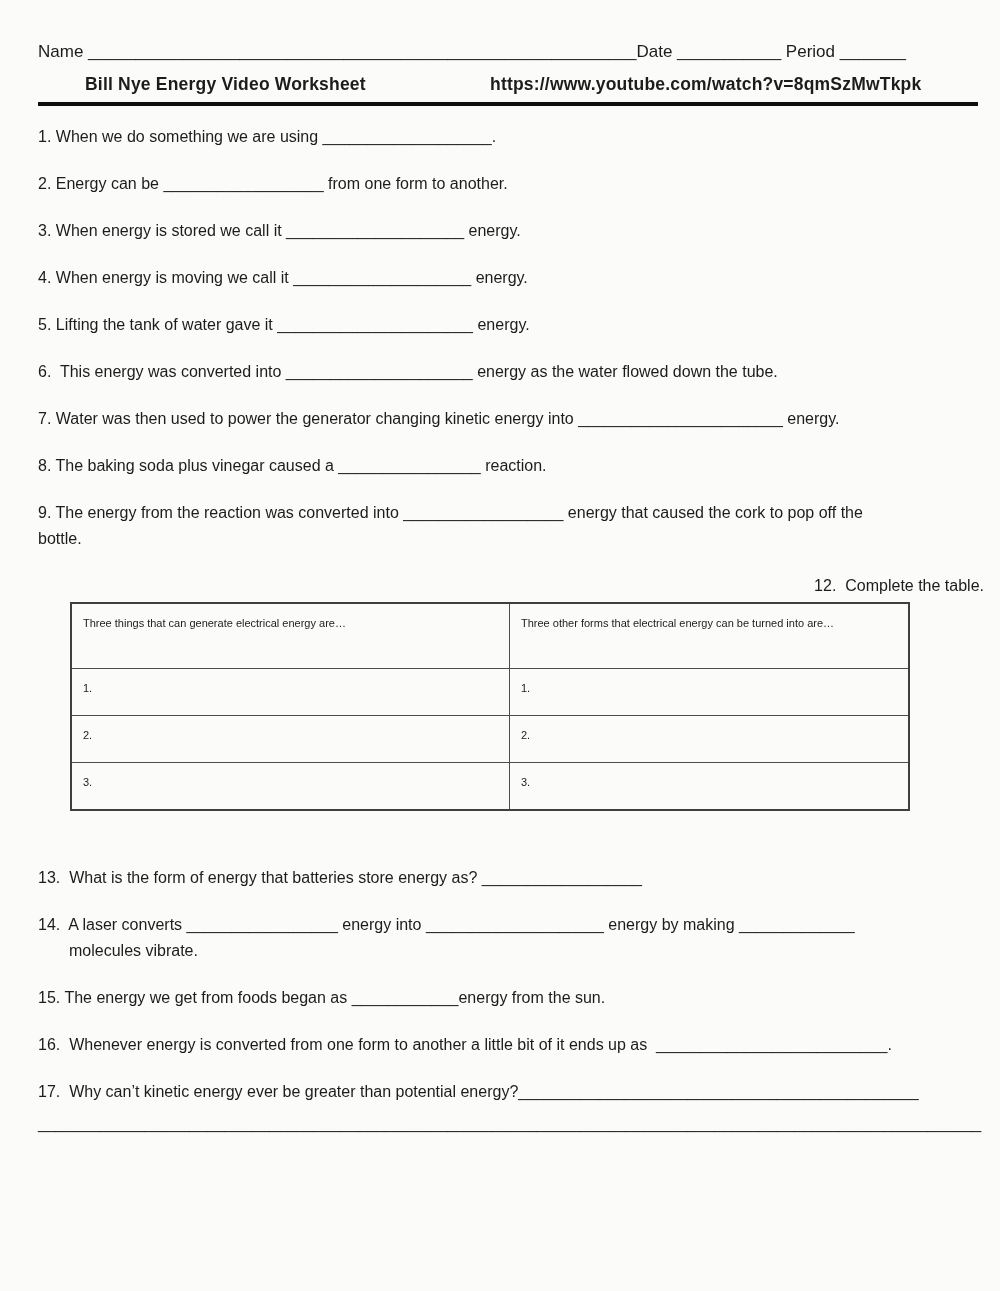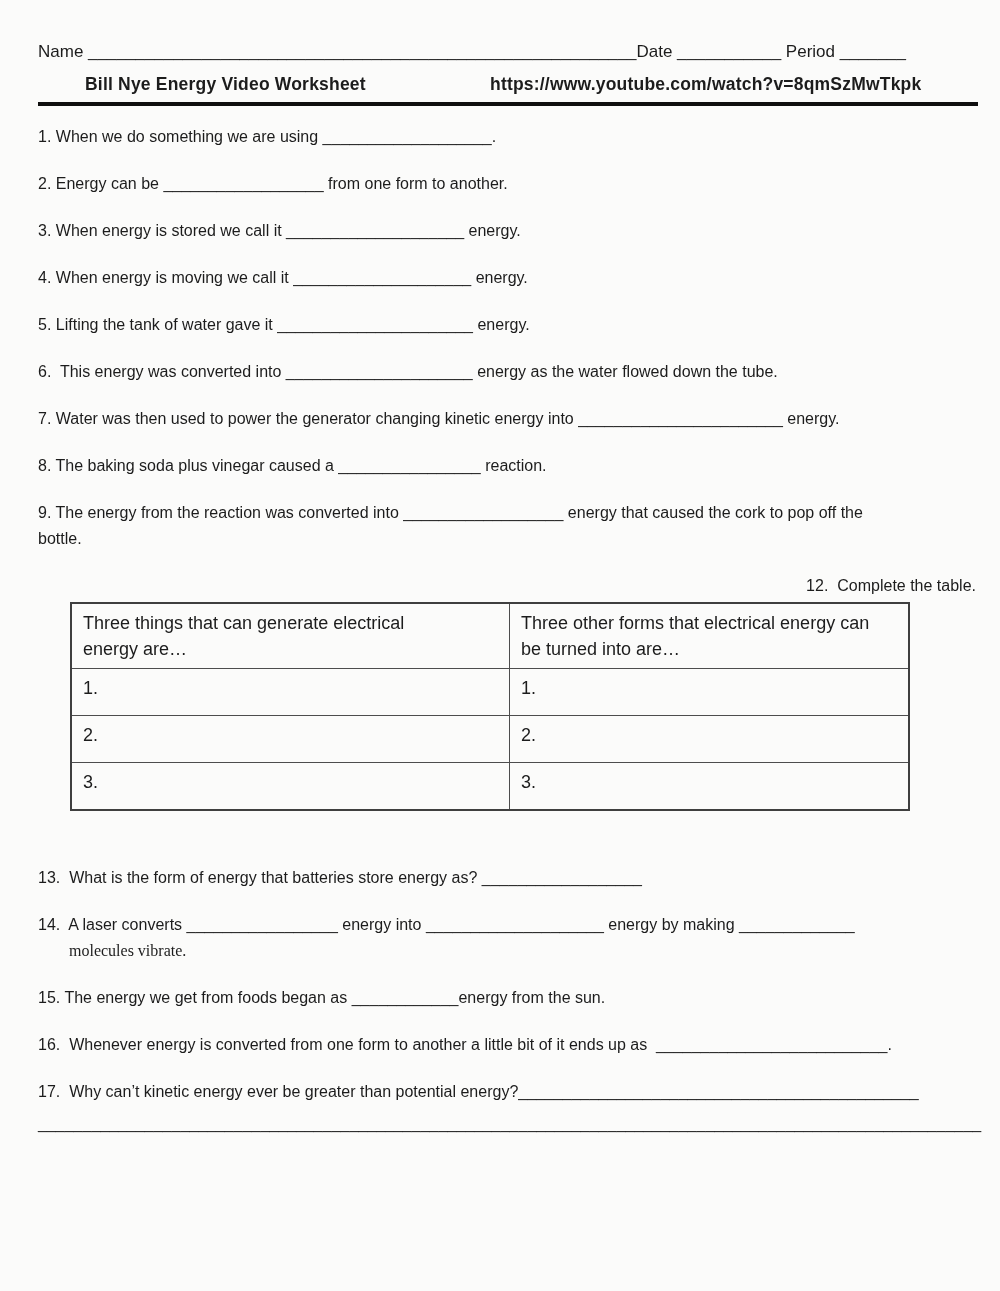--- a/index.html
+++ b/index.html
@@ -5,21 +5,21 @@
   html,body{margin:0;padding:0;}
   body{
     width:1000px;height:1291px;
     background:#f6f6f5;
     font-family:"Liberation Sans","DejaVu Sans",sans-serif;
   }
   .page{
     box-sizing:border-box;
     width:1000px;height:1291px;
     background:#fbfbfa;
-    padding:40px 24px 0 38px;
+    padding:40px 16px 0 38px;
     color:#1c1c1c;
     overflow:hidden;
   }
   .hline1{
     font-size:17px;
     line-height:24px;
     white-space:pre;
   }
   .hline2{
     margin-top:7px;
@@ -38,35 +38,35 @@
   }
   main{margin-top:18px;}
   .q{
     font-size:16px;
     margin-bottom:21px;
   }
   .qline{
     line-height:26px;
     white-space:pre-wrap;
   }
-  .qline.hang{padding-left:31px;font-family:Liberation Serif, serif;}
+  .qline.hang{padding-left:31px;}
   .qline.gap{margin-top:6px;}
   .blank{color:#222;}
   table.wtable{
     border-collapse:collapse;
     table-layout:fixed;
     width:840px;
     margin:3px 0 0 32px;
     border:2px solid #3f3f3f;
   }
   table.wtable td{
     border:1.5px solid #4d4d4d;
     vertical-align:top;
     padding:6px 11px;
-    font-size:18px;
+    font-size:11px;
     line-height:26px;
     color:#1c1c1c;
   }
   td.hcell{height:52px;border-bottom:2px solid #6a6a6a;}
   td.hcell .thwrap{display:inline-block;max-width:372px;}
   td.acell{height:34px;}
   td.col1{width:415px;}
   #questions-bottom{margin-top:54px;}
   #q12-wrap{margin-bottom:0;text-align:right;}
 </style>

